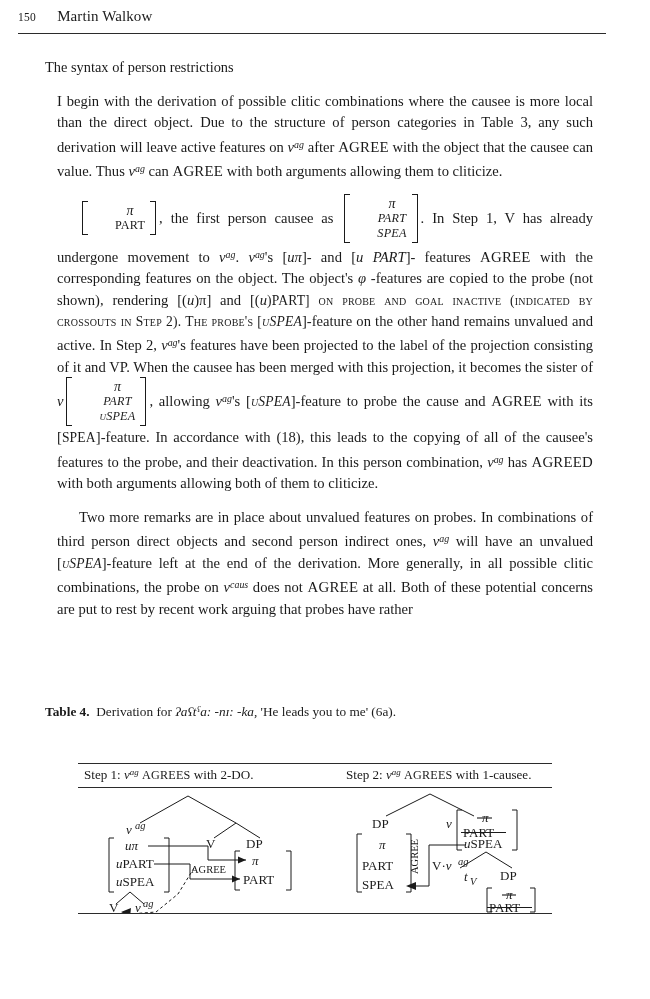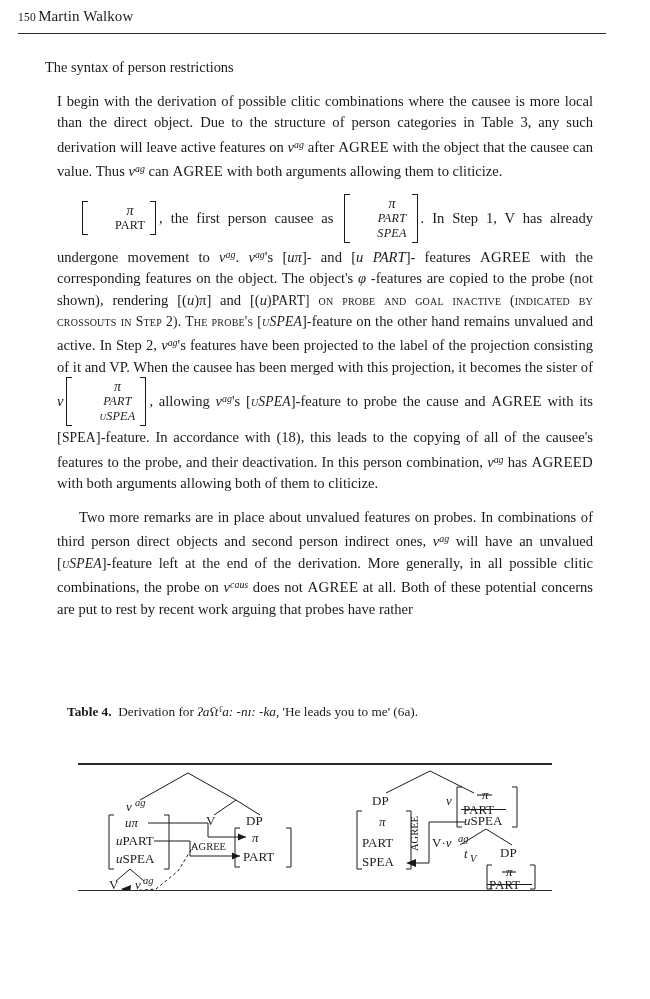--- a/index.html
+++ b/index.html
@@ -27,21 +27,21 @@
     position: absolute;
     left: 18px;
     top: 8px;
     width: 588px;
     font-size: 13.5px;
     letter-spacing: .1px;
   }
   .runhead .folio {
     font-size: 11.5px;
     letter-spacing: .3px;
-    margin-right: 2px;
+    margin-right: 21px;
     text-align: center;
   }
   .runhead .author {
     font-size: 15px;
   }
   .headrule {
     position: absolute;
     left: 18px;
     top: 33px;
     width: 588px;
@@ -123,21 +123,21 @@
 
   
   .tabcap {
     position: absolute;
     left: 45px;
     top: 703px;
     width: 560px;
     font-size: 13.3px;
     line-height: 18px;
   }
-  .tabcap b { font-weight: bold; margin-left: 22px; }
+  .tabcap b { font-weight: bold; }
   .tabcap .ipa { font-style: italic; }
 
   .tbl {
     position: absolute;
     left: 78px;
     top: 763px;
     width: 474px;
   }
   .rule {
     height: 1.1px;
@@ -214,20 +214,24 @@
     <p class="body indent"><span>Two more remarks are in place about unvalued features on probes. In combinations of third person direct objects and second person indirect ones, </span><i class="v">v</i><span class="sup">ag</span><span> will have an unvalued [</span><i class="scs">uSPEA</i><span>]-feature left at the end of the derivation. More generally, in all possible clitic combinations, the probe on </span><i class="v">v</i><span class="sup">caus</span><span> does not </span><span class="sc">AGREE</span><span> at all. Both of these potential concerns are put to rest by recent work arguing that probes have rather</span></p>
   </div>
 
   <div class="tabcap">
     <b>Table 4.</b>&nbsp;&nbsp;<span>Derivation for </span><span class="ipa">ʔaʕtˤa: -nɪ: -ka</span><span>, 'He leads you to me' (6a).</span>
   </div>
 
   <div class="tbl">
     <div class="rule"></div>
 
+    <div class="hdrow">
+      <div class="cell"><span>Step 1:</span> <i class="v">v</i><span class="sup">ag</span> <span class="scs">AGREES</span><span> with 2-DO.</span></div>
+      <div class="cell right"><span>Step 2:</span> <i class="v">v</i><span class="sup">ag</span> <span class="scs">AGREES</span><span> with 1-causee.</span></div>
+    </div>
 
     <div class="rule thin"></div>
 
     <div class="figwrap">
 
       <svg class="tree" x="0" y="0" width="240" height="125" viewBox="0 0 240 125">
 
         <line x1="110" y1="8" x2="62" y2="35" stroke="#1a1a1a" stroke-width="1"></line>
         <line x1="110" y1="8" x2="158" y2="35" stroke="#1a1a1a" stroke-width="1"></line>
 

